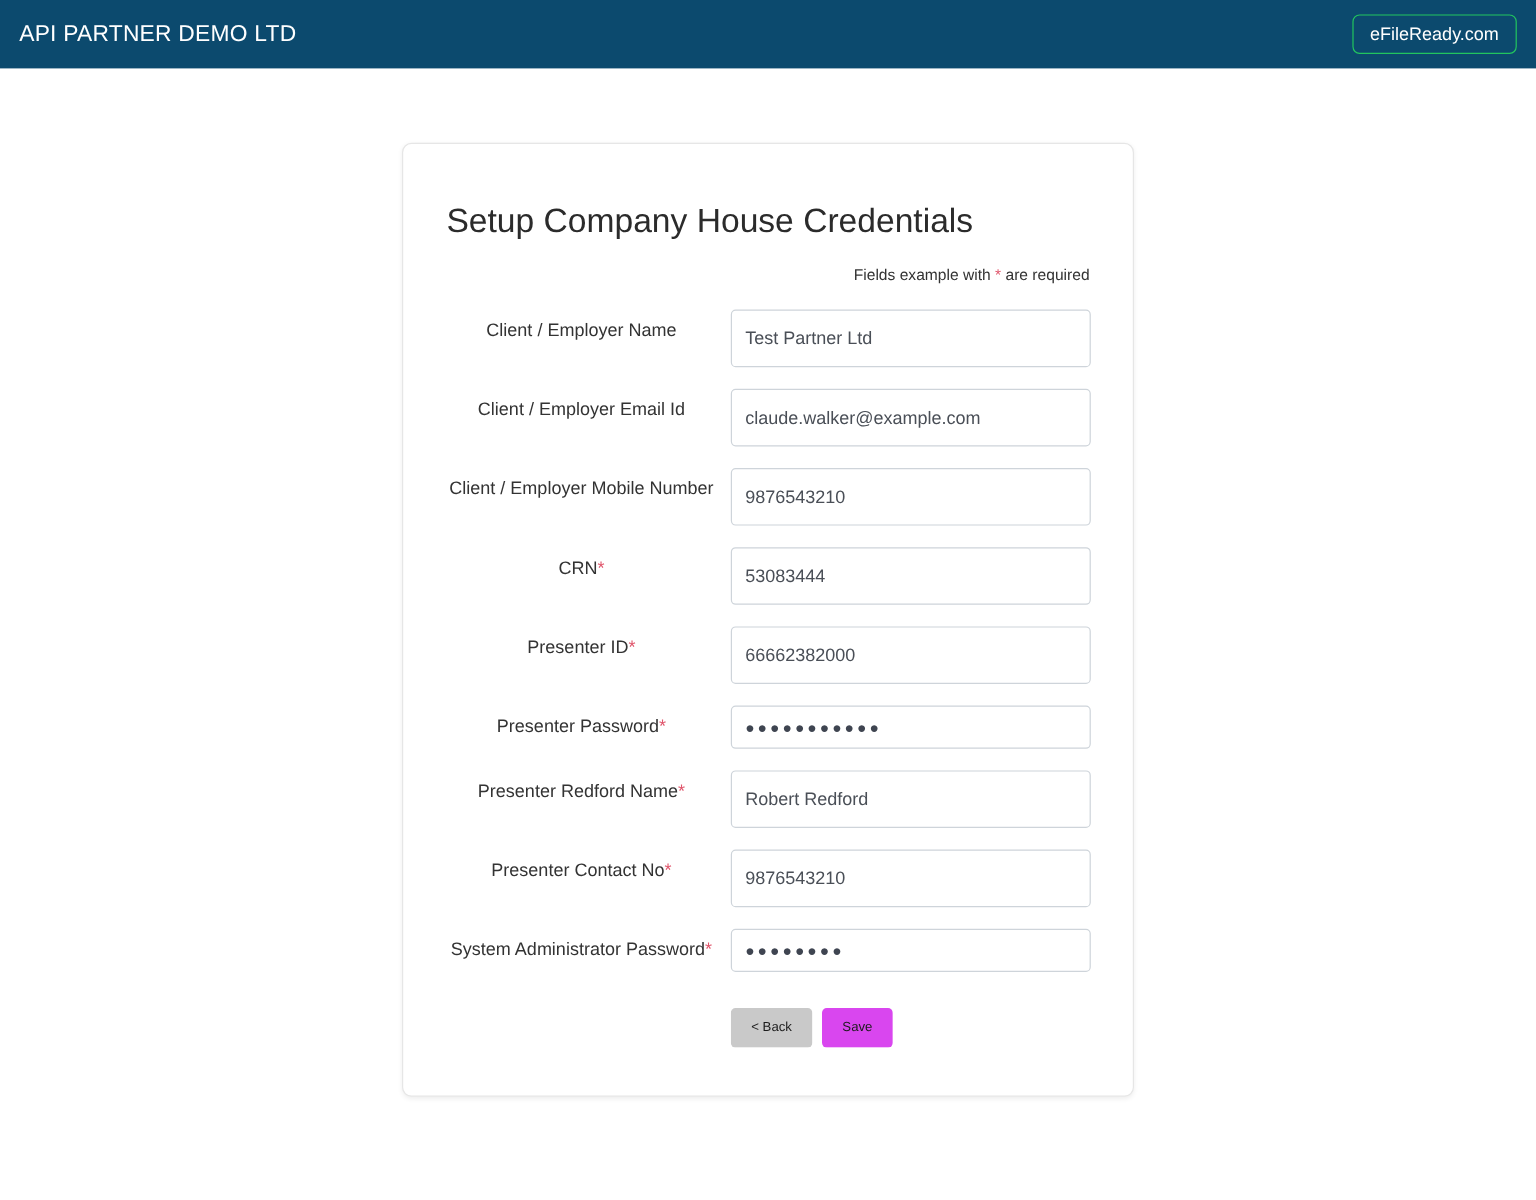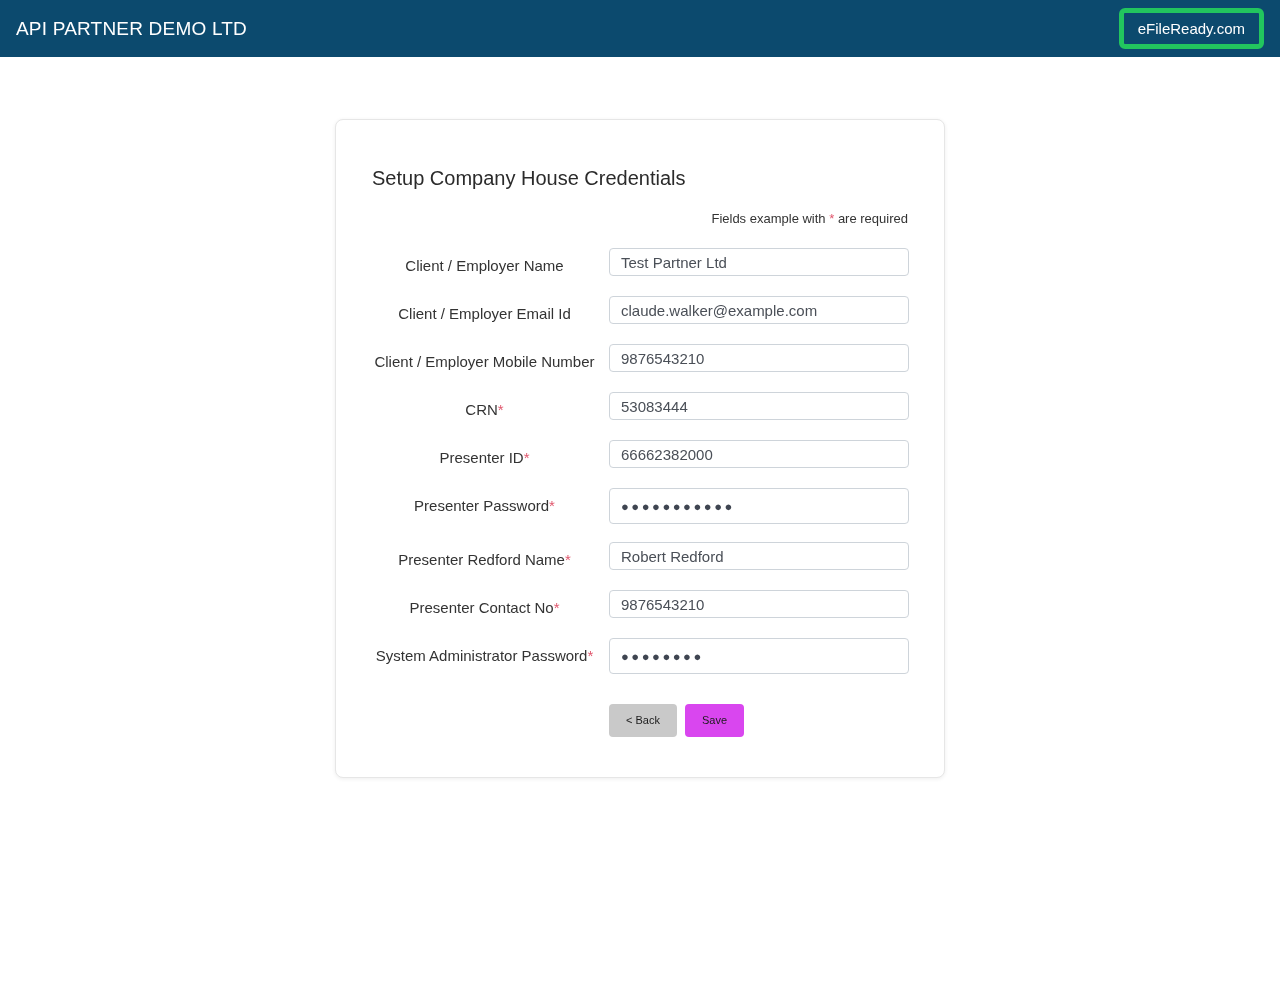--- a/index.html
+++ b/index.html
@@ -22,21 +22,21 @@
     padding: 0 16px 0 16px;
   }
   .brand-title {
     color: #ffffff;
     font-size: 19px;
     font-weight: 400;
     letter-spacing: 0.2px;
     white-space: nowrap;
   }
   .brand-button {
-    border: 5px solid #22c55e;
+    border: 1px solid #22c55e;
     border-radius: 6px;
     color: #ffffff;
     font-size: 15px;
     padding: 8px 14px;
     background: transparent;
     line-height: 1;
     cursor: pointer;
     white-space: nowrap;
   }
 
@@ -49,21 +49,21 @@
   .card {
     width: 610px;
     background: #ffffff;
     border: 1px solid #e6e6e6;
     border-radius: 8px;
     box-shadow: 0 1px 4px rgba(0,0,0,0.07);
     padding: 36px 36px 40px 36px;
   }
 
   .card-title {
-    font-size: 20px;
+    font-size: 28px;
     font-weight: 400;
     color: #2b2b2b;
     margin: 10px 0 0 0;
     line-height: 1.25;
   }
   .required-note {
     text-align: right;
     font-size: 13px;
     color: #333333;
     margin-top: 20px;
@@ -85,21 +85,21 @@
     font-size: 15px;
     color: #333333;
     line-height: 1.6;
     padding-top: 6px;
     padding-right: 12px;
     text-align: center;
   }
   .field-control { flex: 1 1 auto; }
   .text-input {
     width: 300px;
-    height: 28px;
+    height: 48px;
     border: 1px solid #ced4da;
     border-radius: 4px;
     background: #ffffff;
     font-size: 15px;
     color: #4a4f57;
     padding: 0 11px;
     font-family: "Liberation Sans", "DejaVu Sans", sans-serif;
     outline: none;
   }
   .text-input::placeholder { color: #9aa0a6; }

